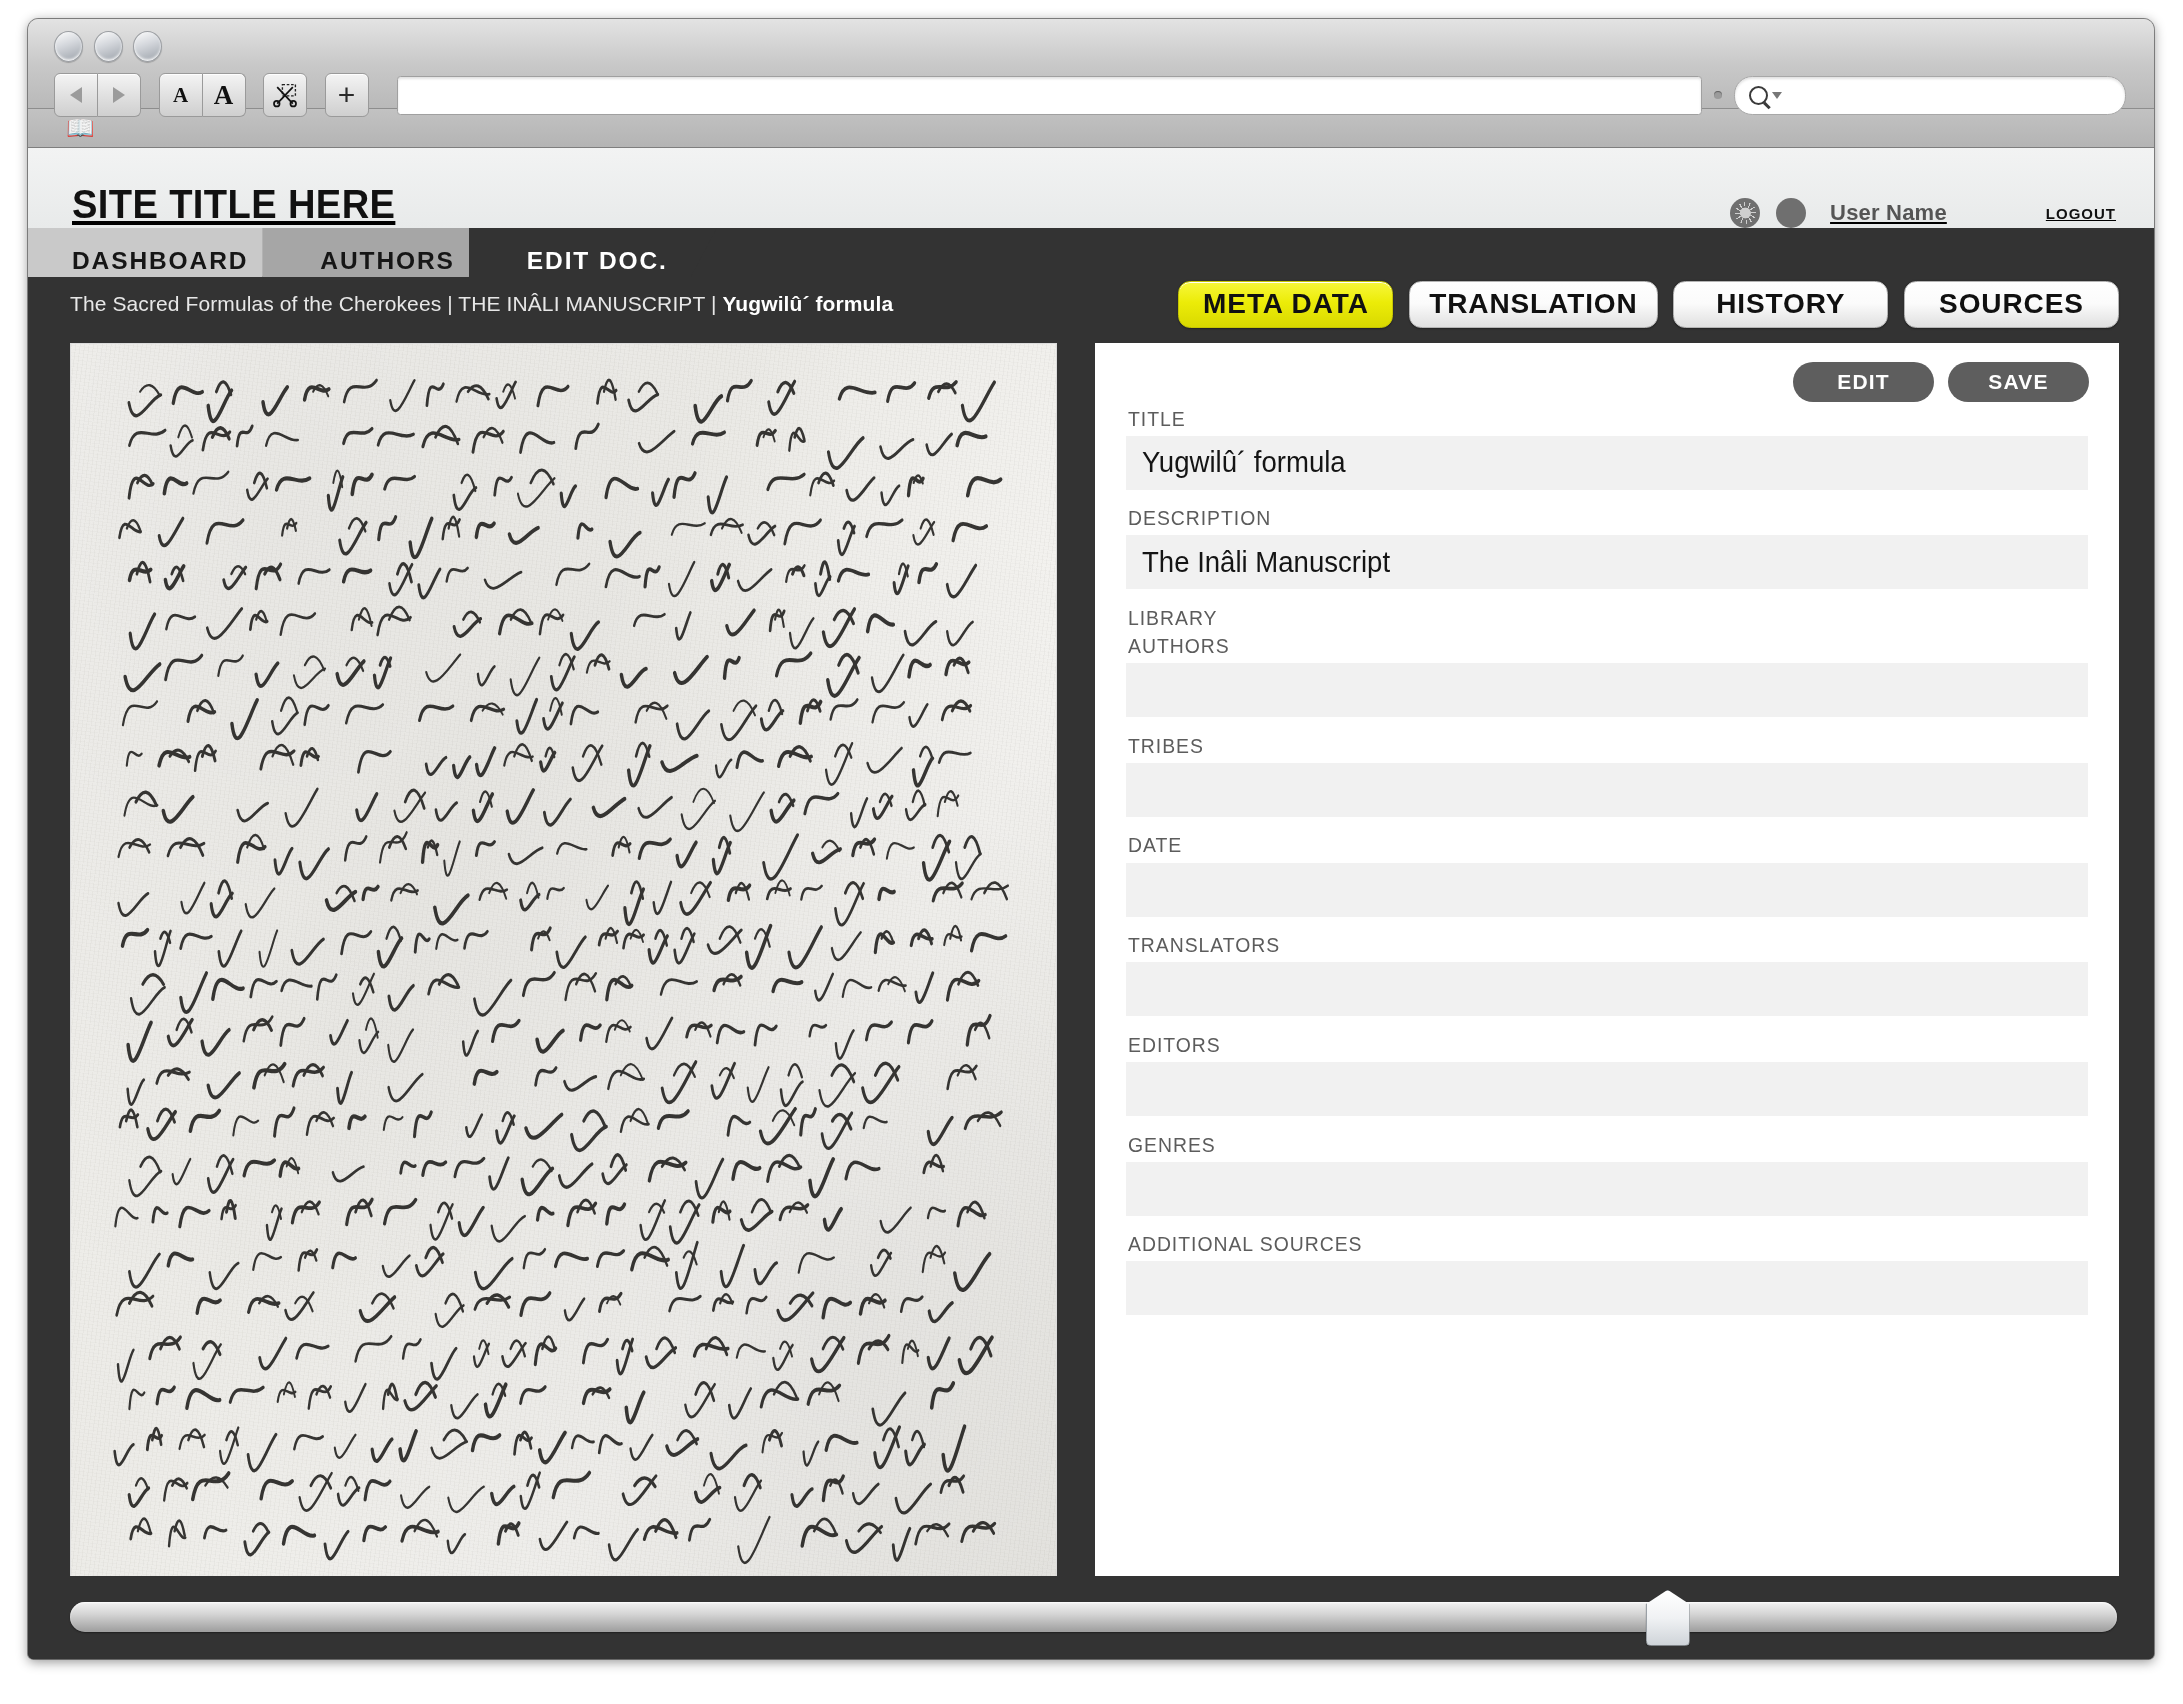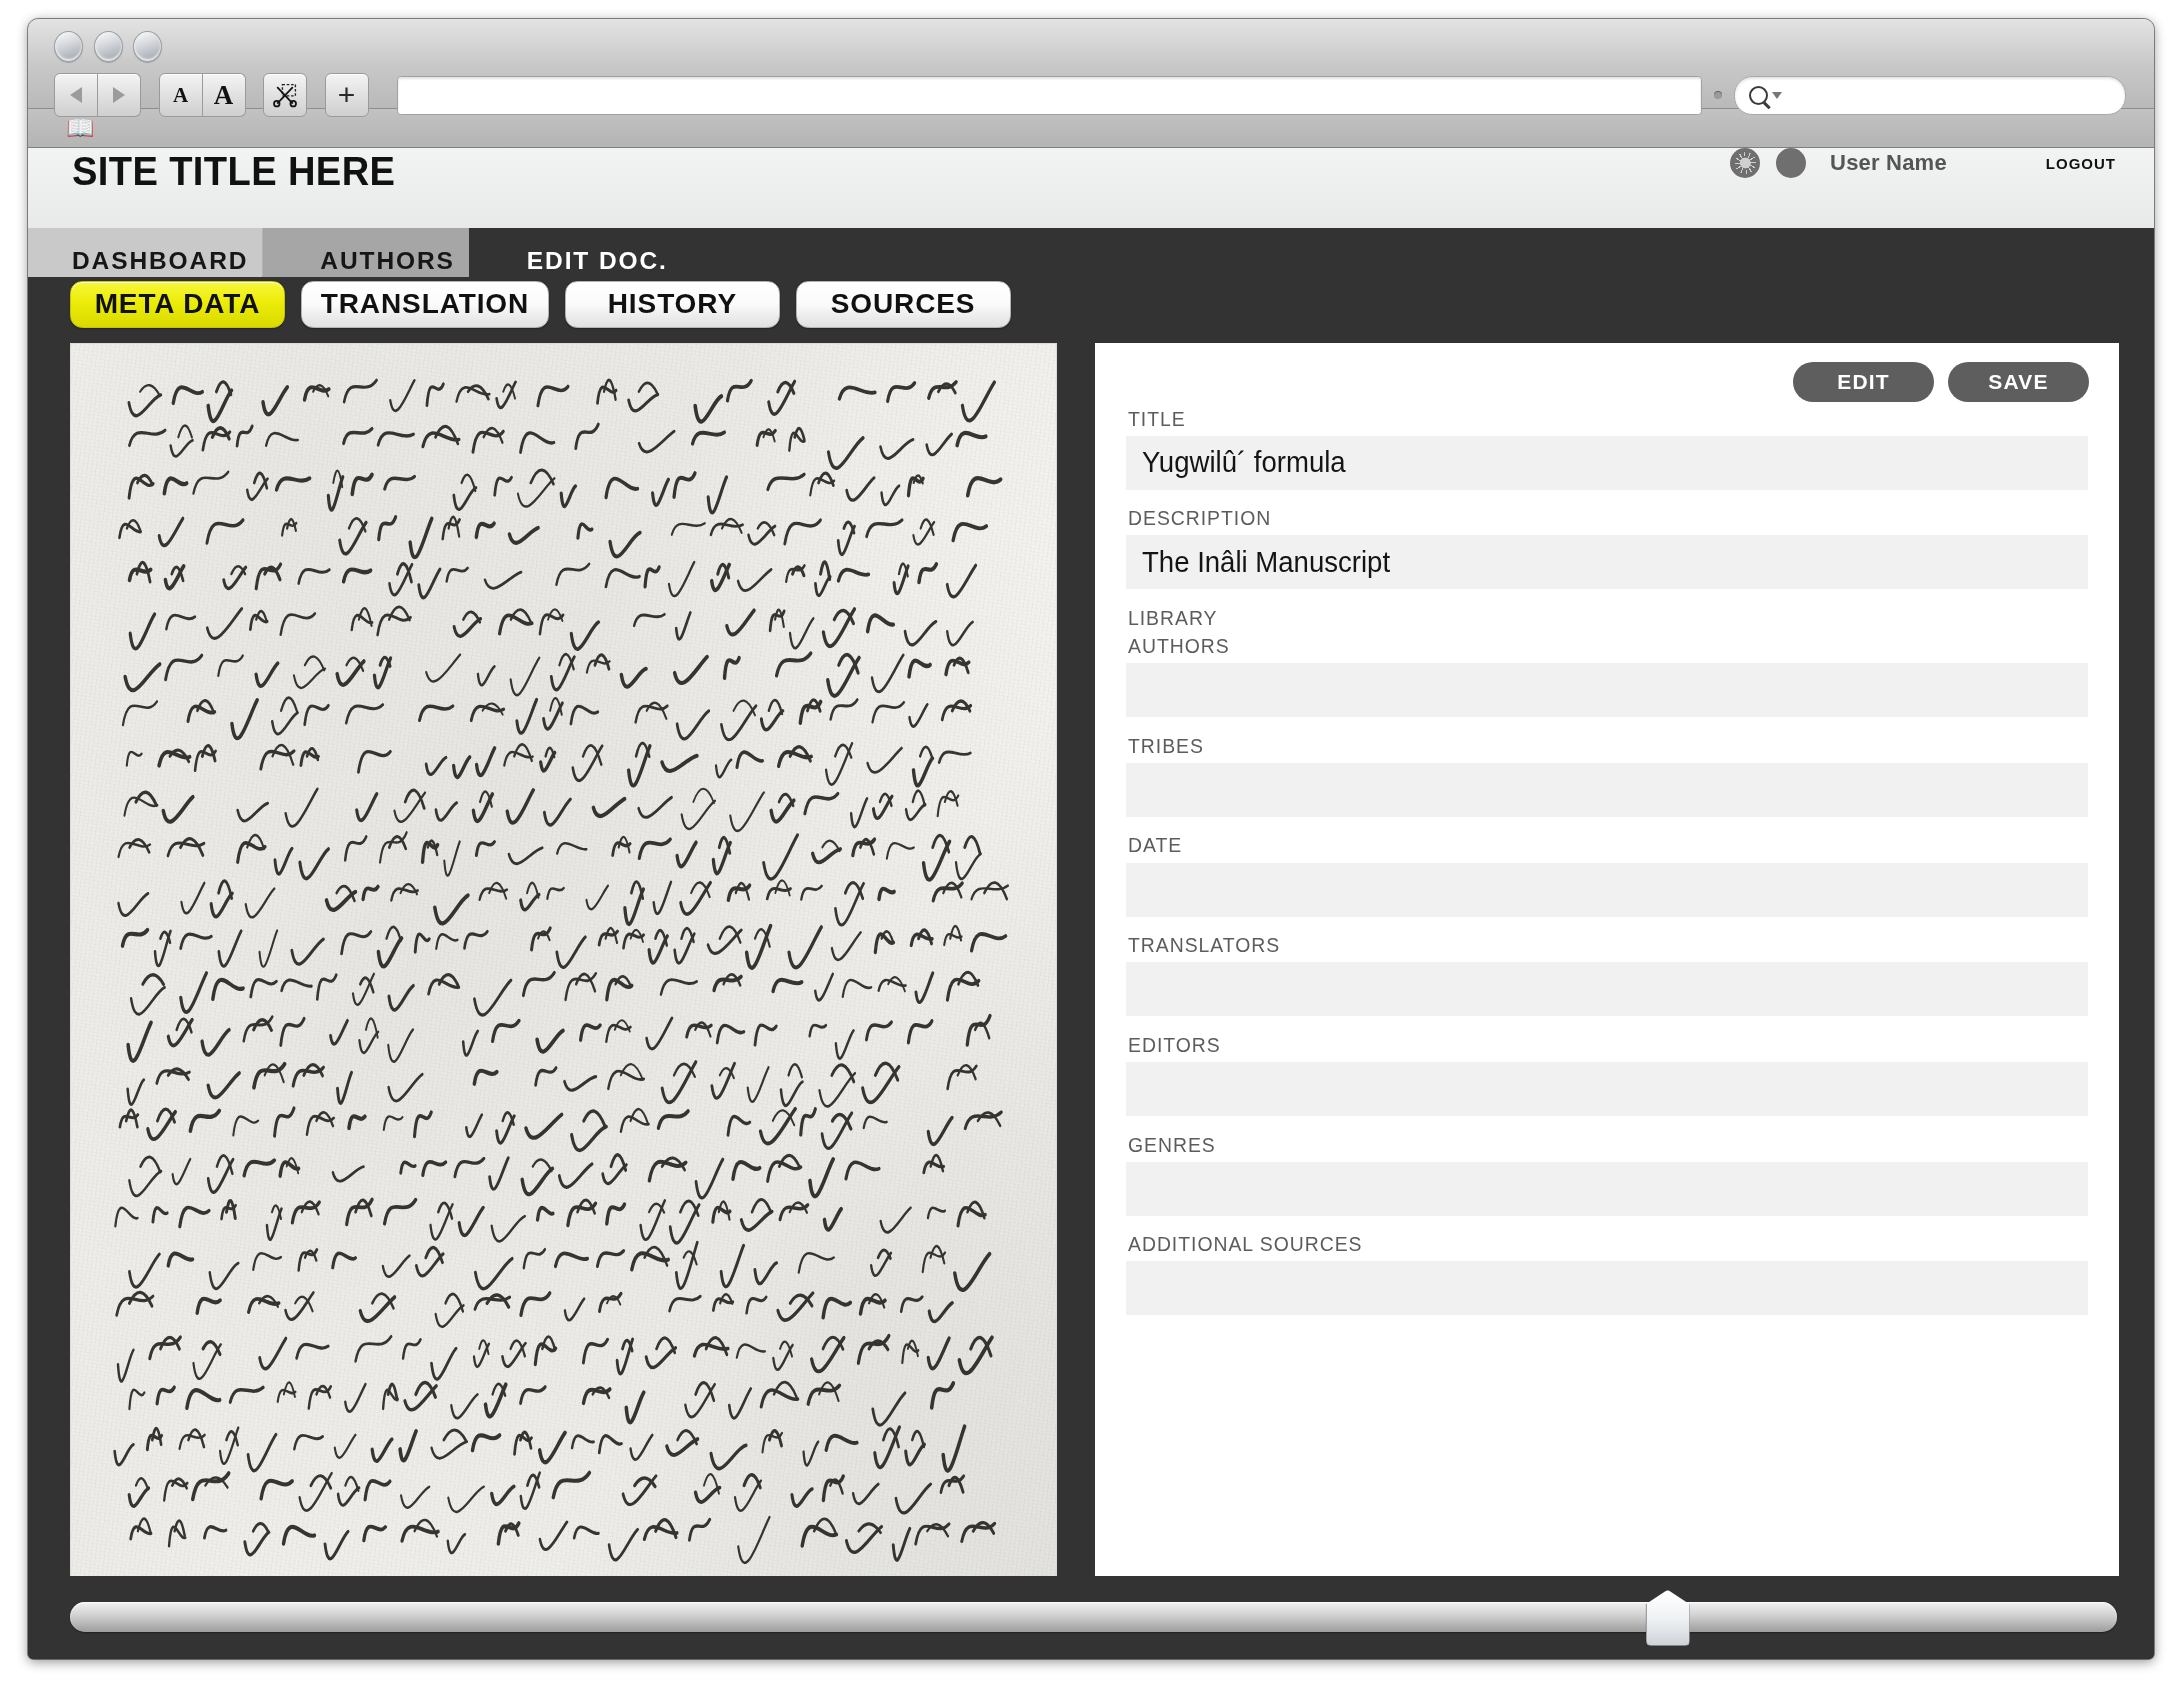--- a/index.html
+++ b/index.html
@@ -68,22 +68,23 @@
   .bookmarks{
     height:38px;background:linear-gradient(180deg,#c2c2c2,#b4b4b4);
     border-bottom:0.9px solid #7e7e7e;display:flex;align-items:center;padding-left:38px;
   }
   .bookicon{font-size:23px;color:#1d1d1d;line-height:1;}
 
   
   .viewport{position:relative;height:calc(1640px - 89px - 39px);background:#eef0f0;overflow:hidden;}
   .site-head{
     height:80px;background:linear-gradient(180deg,#f2f3f3,#e8eaea);
-    display:flex;align-items:flex-start;justify-content:space-between;
+    display:flex;align-items:flex-end;justify-content:space-between;
     padding:0 38px 0 44px;
+    text-decoration:underline;
   }
   .site-title{
     font-size:41px;font-weight:700;letter-spacing:0.4px;color:#111;
     font-family:"Liberation Sans",sans-serif;transform:scaleX(.93);transform-origin:left center;
   }
   .user-zone{display:flex;align-items:center;gap:12px;}
   .gear{
     width:30px;height:30px;border-radius:50%;background:#6f6f6f;position:relative;margin-right:3.5px;
     display:flex;align-items:center;justify-content:center;
   }
@@ -271,20 +272,23 @@
           <span class="tlabel">AUTHORS</span>
         </div>
         <div class="tab t3">
           <span class="tlabel">EDIT DOC.</span>
         </div>
       </div>
 
       <div class="work">
 
         <div class="crumbbar">
+          <div class="crumb">
+            <span>The Sacred Formulas of the Cherokees</span><span> | </span><span>THE INÂLI MANUSCRIPT</span><span> | </span><b>Yugwilû´ formula</b>
+          </div>
           <div class="pillrow">
             <div class="pill active">
               <span>META DATA</span>
             </div>
             <div class="pill">
               <span>TRANSLATION</span>
             </div>
             <div class="pill">
               <span>HISTORY</span>
             </div>

